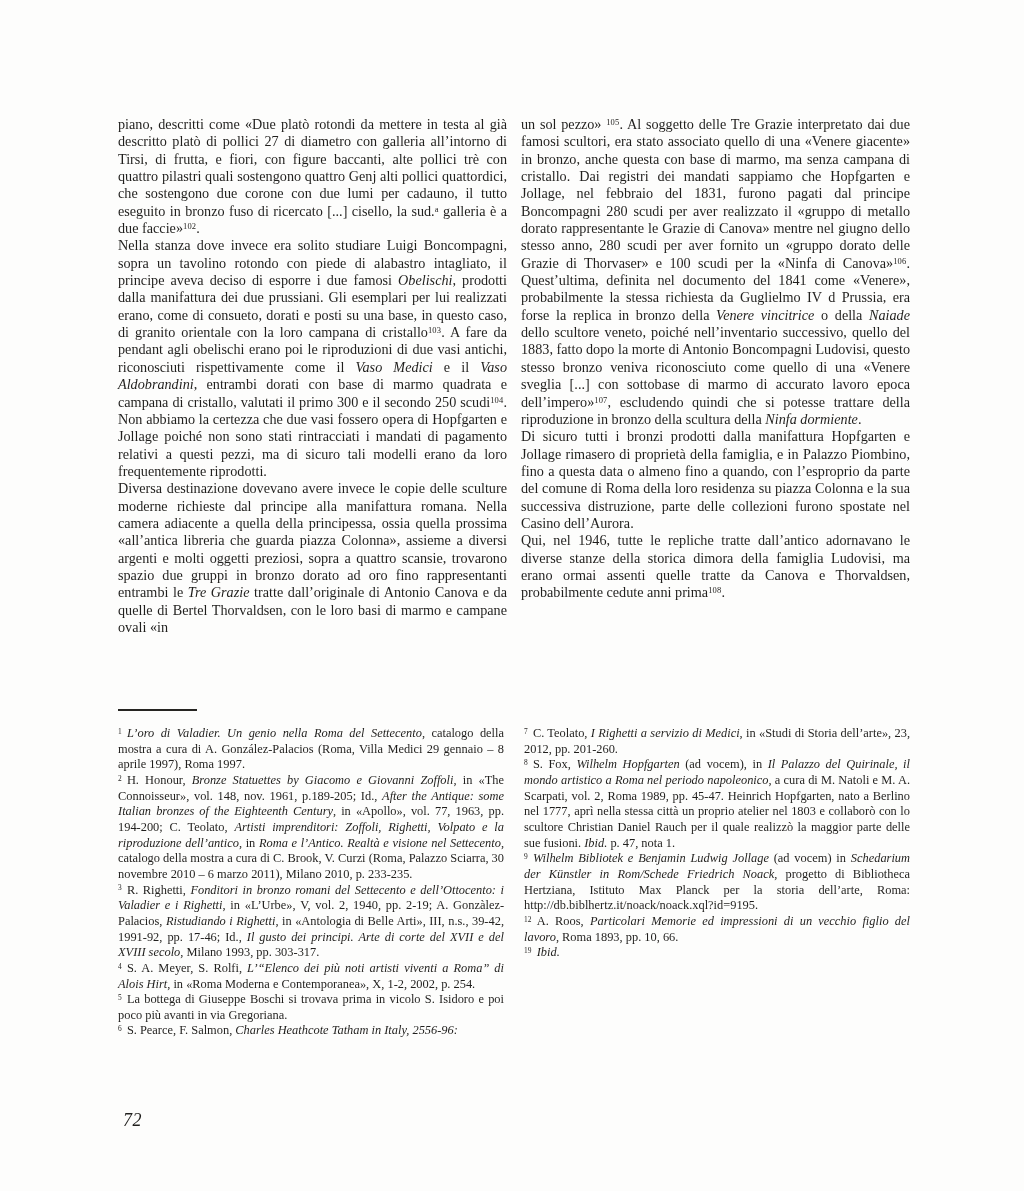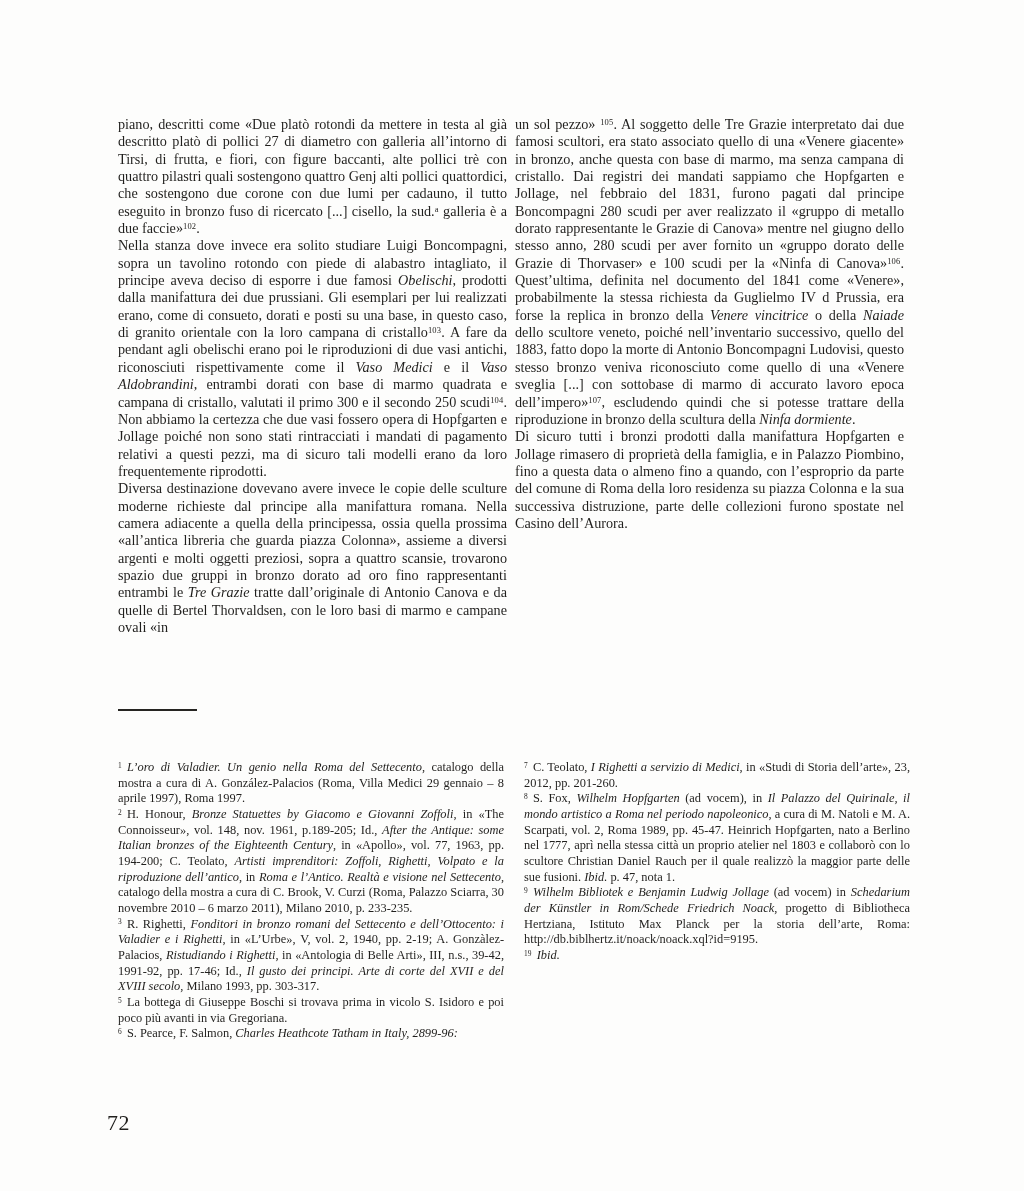--- a/index.html
+++ b/index.html
@@ -13,21 +13,21 @@
     color: #201f1d;
     font-family: "Liberation Serif", "DejaVu Serif", serif;
     overflow: hidden;
   }
   .main-text {
     position: absolute;
     left: 118px;
     top: 116px;
     width: 792px;
     display: flex;
-    gap: 8px;
+    gap: 14px;
   }
   .main-col { width: 389px; }
   .main-col p {
     margin: 0;
     font-size: 14.2px;
     line-height: 17.35px;
     text-align: justify;
     hyphens: none;
   }
   sup {
@@ -43,73 +43,77 @@
     position: absolute;
     left: 118px;
     top: 709px;
     width: 79px;
     height: 2px;
     background: #262522;
   }
   .footnotes {
     position: absolute;
     left: 118px;
-    top: 760px;
+    top: 726px;
     width: 792px;
     display: flex;
     gap: 20px;
   }
   .fn-col { width: 389px; }
   .fn-col p {
     margin: 0;
     font-size: 12.4px;
     line-height: 15.65px;
     text-align: justify;
     hyphens: none;
   }
   .fn-num { margin-right: 5px; }
   .page-number {
     position: absolute;
-    left: 107px;
+    left: 123px;
     top: 1110px;
-    font-size: 22px;
+    font-size: 18px;
     letter-spacing: 0.5px;
+    font-style: italic;
   }
   i { font-style: italic; }
 </style>
 </head>
 <body>
 
 <div class="page">
 
   <div class="main-text">
     <div class="main-col">
         <p>piano, descritti come «Due platò rotondi da mettere in testa al già descritto platò di pollici 27 di diametro con galleria all’intorno di Tirsi, di frutta, e fiori, con figure baccanti, alte pollici trè con quattro pilastri quali sostengono quattro Genj alti pollici quattordici, che sostengono due corone con due lumi per cadauno, il tutto eseguito in bronzo fuso di ricercato [...] cisello, la sud.<sup>a</sup> galleria è a due faccie»<sup>102</sup>.</p>
         <p>Nella stanza dove invece era solito studiare Luigi Boncompagni, sopra un tavolino rotondo con piede di alabastro intagliato, il principe aveva deciso di esporre i due famosi <i>Obelischi</i>, prodotti dalla manifattura dei due prussiani. Gli esemplari per lui realizzati erano, come di consueto, dorati e posti su una base, in questo caso, di granito orientale con la loro campana di cristallo<sup>103</sup>. A fare da pendant agli obelischi erano poi le riproduzioni di due vasi antichi, riconosciuti rispettivamente come il <i>Vaso Medici</i> e il <i>Vaso Aldobrandini</i>, entrambi dorati con base di marmo quadrata e campana di cristallo, valutati il primo 300 e il secondo 250 scudi<sup>104</sup>. Non abbiamo la certezza che due vasi fossero opera di Hopfgarten e Jollage poiché non sono stati rintracciati i mandati di pagamento relativi a questi pezzi, ma di sicuro tali modelli erano da loro frequentemente riprodotti.</p>
         <p>Diversa destinazione dovevano avere invece le copie delle sculture moderne richieste dal principe alla manifattura romana. Nella camera adiacente a quella della principessa, ossia quella prossima «all’antica libreria che guarda piazza Colonna», assieme a diversi argenti e molti oggetti preziosi, sopra a quattro scansie, trovarono spazio due gruppi in bronzo dorato ad oro fino rappresentanti entrambi le <i>Tre Grazie</i> tratte dall’originale di Antonio Canova e da quelle di Bertel Thorvaldsen, con le loro basi di marmo e campane ovali «in</p>
       </div>
     <div class="main-col">
         <p>un sol pezzo» <sup>105</sup>. Al soggetto delle Tre Grazie interpretato dai due famosi scultori, era stato associato quello di una «Venere giacente» in bronzo, anche questa con base di marmo, ma senza campana di cristallo. Dai registri dei mandati sappiamo che Hopfgarten e Jollage, nel febbraio del 1831, furono pagati dal principe Boncompagni 280 scudi per aver realizzato il «gruppo di metallo dorato rappresentante le Grazie di Canova» mentre nel giugno dello stesso anno, 280 scudi per aver fornito un «gruppo dorato delle Grazie di Thorvaser» e 100 scudi per la «Ninfa di Canova»<sup>106</sup>. Quest’ultima, definita nel documento del 1841 come «Venere», probabilmente la stessa richiesta da Guglielmo IV d Prussia, era forse la replica in bronzo della <i>Venere vincitrice</i> o della <i>Naiade</i> dello scultore veneto, poiché nell’inventario successivo, quello del 1883, fatto dopo la morte di Antonio Boncompagni Ludovisi, questo stesso bronzo veniva riconosciuto come quello di una «Venere sveglia [...] con sottobase di marmo di accurato lavoro epoca dell’impero»<sup>107</sup>, escludendo quindi che si potesse trattare della riproduzione in bronzo della scultura della <i>Ninfa dormiente</i>.</p>
         <p>Di sicuro tutti i bronzi prodotti dalla manifattura Hopfgarten e Jollage rimasero di proprietà della famiglia, e in Palazzo Piombino, fino a questa data o almeno fino a quando, con l’esproprio da parte del comune di Roma della loro residenza su piazza Colonna e la sua successiva distruzione, parte delle collezioni furono spostate nel Casino dell’Aurora.</p>
+        <p>Qui, nel 1946, tutte le repliche tratte dall’antico adornavano le diverse stanze della storica dimora della famiglia Ludovisi, ma erano ormai assenti quelle tratte da Canova e Thorvaldsen, probabilmente cedute anni prima<sup>108</sup>.</p>
       </div>
   </div>
 
   <div class="fn-rule"></div>
 
   <div class="footnotes">
     <div class="fn-col">
         <p><sup class="fn-num">1</sup><i>L’oro di Valadier. Un genio nella Roma del Settecento</i>, catalogo della mostra a cura di A. González-Palacios (Roma, Villa Medici 29 gennaio – 8 aprile 1997), Roma 1997.</p>
         <p><sup class="fn-num">2</sup>H. Honour, <i>Bronze Statuettes by Giacomo e Giovanni Zoffoli</i>, in «The Connoisseur», vol. 148, nov. 1961, p.189-205; Id., <i>After the Antique: some Italian bronzes of the Eighteenth Century</i>, in «Apollo», vol. 77, 1963, pp. 194-200; C. Teolato, <i>Artisti imprenditori: Zoffoli, Righetti, Volpato e la riproduzione dell’antico</i>, in <i>Roma e l’Antico. Realtà e visione nel Settecento</i>, catalogo della mostra a cura di C. Brook, V. Curzi (Roma, Palazzo Sciarra, 30 novembre 2010 – 6 marzo 2011), Milano 2010, p. 233-235.</p>
         <p><sup class="fn-num">3</sup>R. Righetti, <i>Fonditori in bronzo romani del Settecento e dell’Ottocento: i Valadier e i Righetti</i>, in «L’Urbe», V, vol. 2, 1940, pp. 2-19; A. Gonzàlez-Palacios, <i>Ristudiando i Righetti</i>, in «Antologia di Belle Arti», III, n.s., 39-42, 1991-92, pp. 17-46; Id., <i>Il gusto dei principi. Arte di corte del XVII e del XVIII secolo</i>, Milano 1993, pp. 303-317.</p>
+        <p><sup class="fn-num">4</sup>S. A. Meyer, S. Rolfi, <i>L’“Elenco dei più noti artisti viventi a Roma” di Alois Hirt</i>, in «Roma Moderna e Contemporanea», X, 1-2, 2002, p. 254.</p>
         <p><sup class="fn-num">5</sup>La bottega di Giuseppe Boschi si trovava prima in vicolo S. Isidoro e poi poco più avanti in via Gregoriana.</p>
-        <p><sup class="fn-num">6</sup>S. Pearce, F. Salmon, <i>Charles Heathcote Tatham in Italy, 2899-96:</i></p>
+        <p><sup class="fn-num">6</sup>S. Pearce, F. Salmon, <i>Charles Heathcote Tatham in Italy, 2556-96:</i></p>
       </div>
     <div class="fn-col">
         <p><sup class="fn-num">7</sup>C. Teolato, <i>I Righetti a servizio di Medici</i>, in «Studi di Storia dell’arte», 23, 2012, pp. 201-260.</p>
         <p><sup class="fn-num">8</sup>S. Fox, <i>Wilhelm Hopfgarten</i> (ad vocem), in <i>Il Palazzo del Quirinale, il mondo artistico a Roma nel periodo napoleonico</i>, a cura di M. Natoli e M. A. Scarpati, vol. 2, Roma 1989, pp. 45-47. Heinrich Hopfgarten, nato a Berlino nel 1777, aprì nella stessa città un proprio atelier nel 1803 e collaborò con lo scultore Christian Daniel Rauch per il quale realizzò la maggior parte delle sue fusioni. <i>Ibid.</i> p. 47, nota 1.</p>
         <p><sup class="fn-num">9</sup><i>Wilhelm Bibliotek e Benjamin Ludwig Jollage</i> (ad vocem) in <i>Schedarium der Künstler in Rom/Schede Friedrich Noack</i>, progetto di Bibliotheca Hertziana, Istituto Max Planck per la storia dell’arte, Roma: http://db.biblhertz.it/noack/noack.xql?id=9195.</p>
+        <p><sup class="fn-num">12</sup>A. Roos, <i>Particolari Memorie ed impressioni di un vecchio figlio del lavoro</i>, Roma 1893, pp. 10, 66.</p>
         <p><sup class="fn-num">19</sup><i>Ibid.</i></p>
       </div>
   </div>
 
   <div class="page-number">72</div>
 
 </div>
 
 </body></html>

